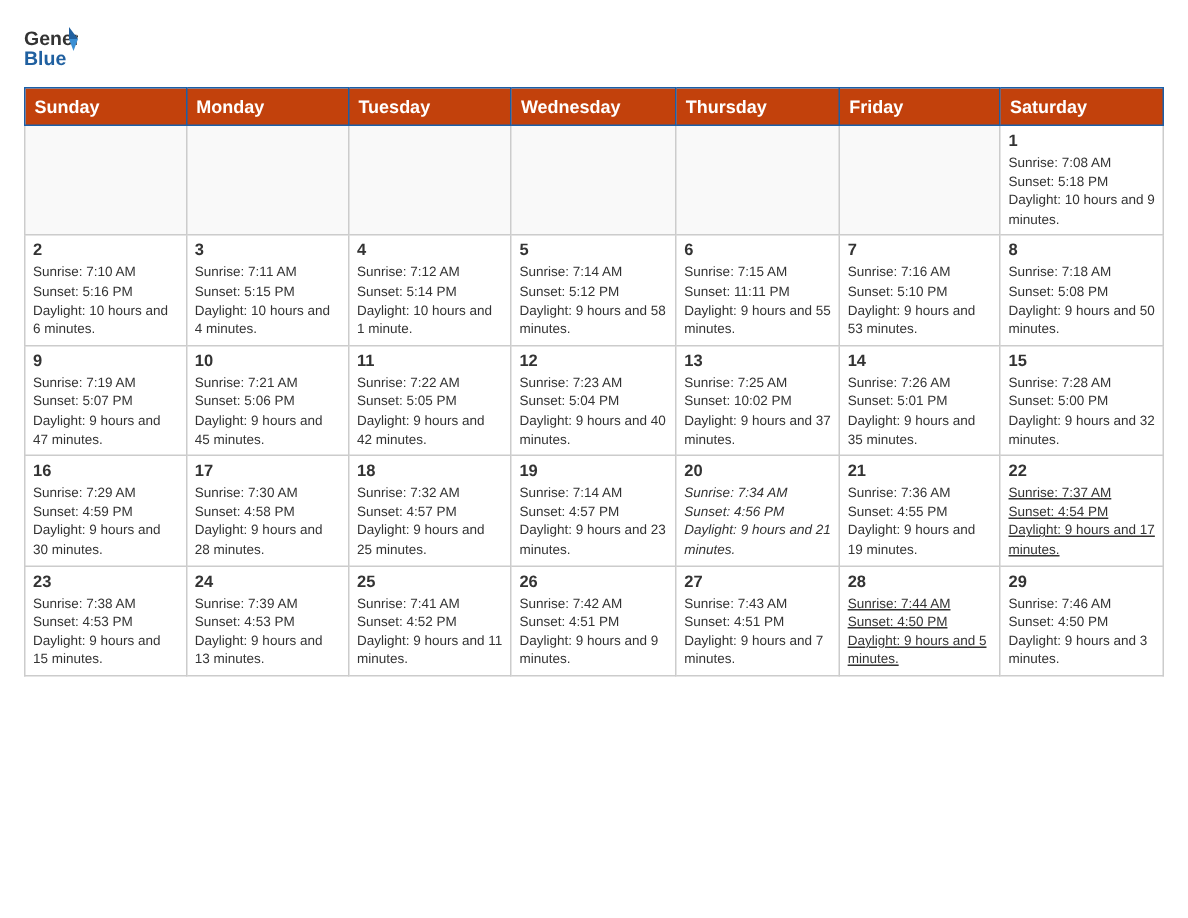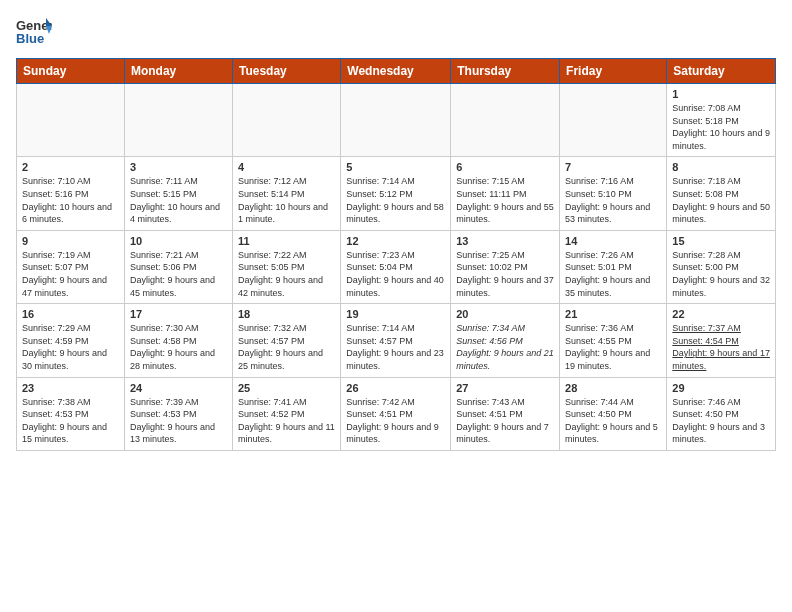--- a/index.html
+++ b/index.html
@@ -284,21 +284,21 @@
 Daylight: 9 hours and 9 minutes.</div>
         </td>
         <td>
           <span class="day-num">27</span>
           <div class="day-info" style="white-space: pre-line;">Sunrise: 7:43 AM
 Sunset: 4:51 PM
 Daylight: 9 hours and 7 minutes.</div>
         </td>
         <td>
           <span class="day-num">28</span>
-          <div class="day-info" style="white-space: pre-line;">Sunrise: 7:44 AM
+          <div class="day-info" style="white-space: pre-line; text-decoration: underline;">Sunrise: 7:44 AM
 Sunset: 4:50 PM
 Daylight: 9 hours and 5 minutes.</div>
         </td>
         <td>
           <span class="day-num">29</span>
           <div class="day-info" style="white-space: pre-line;">Sunrise: 7:46 AM
 Sunset: 4:50 PM
 Daylight: 9 hours and 3 minutes.</div>
         </td>
       </tr>

